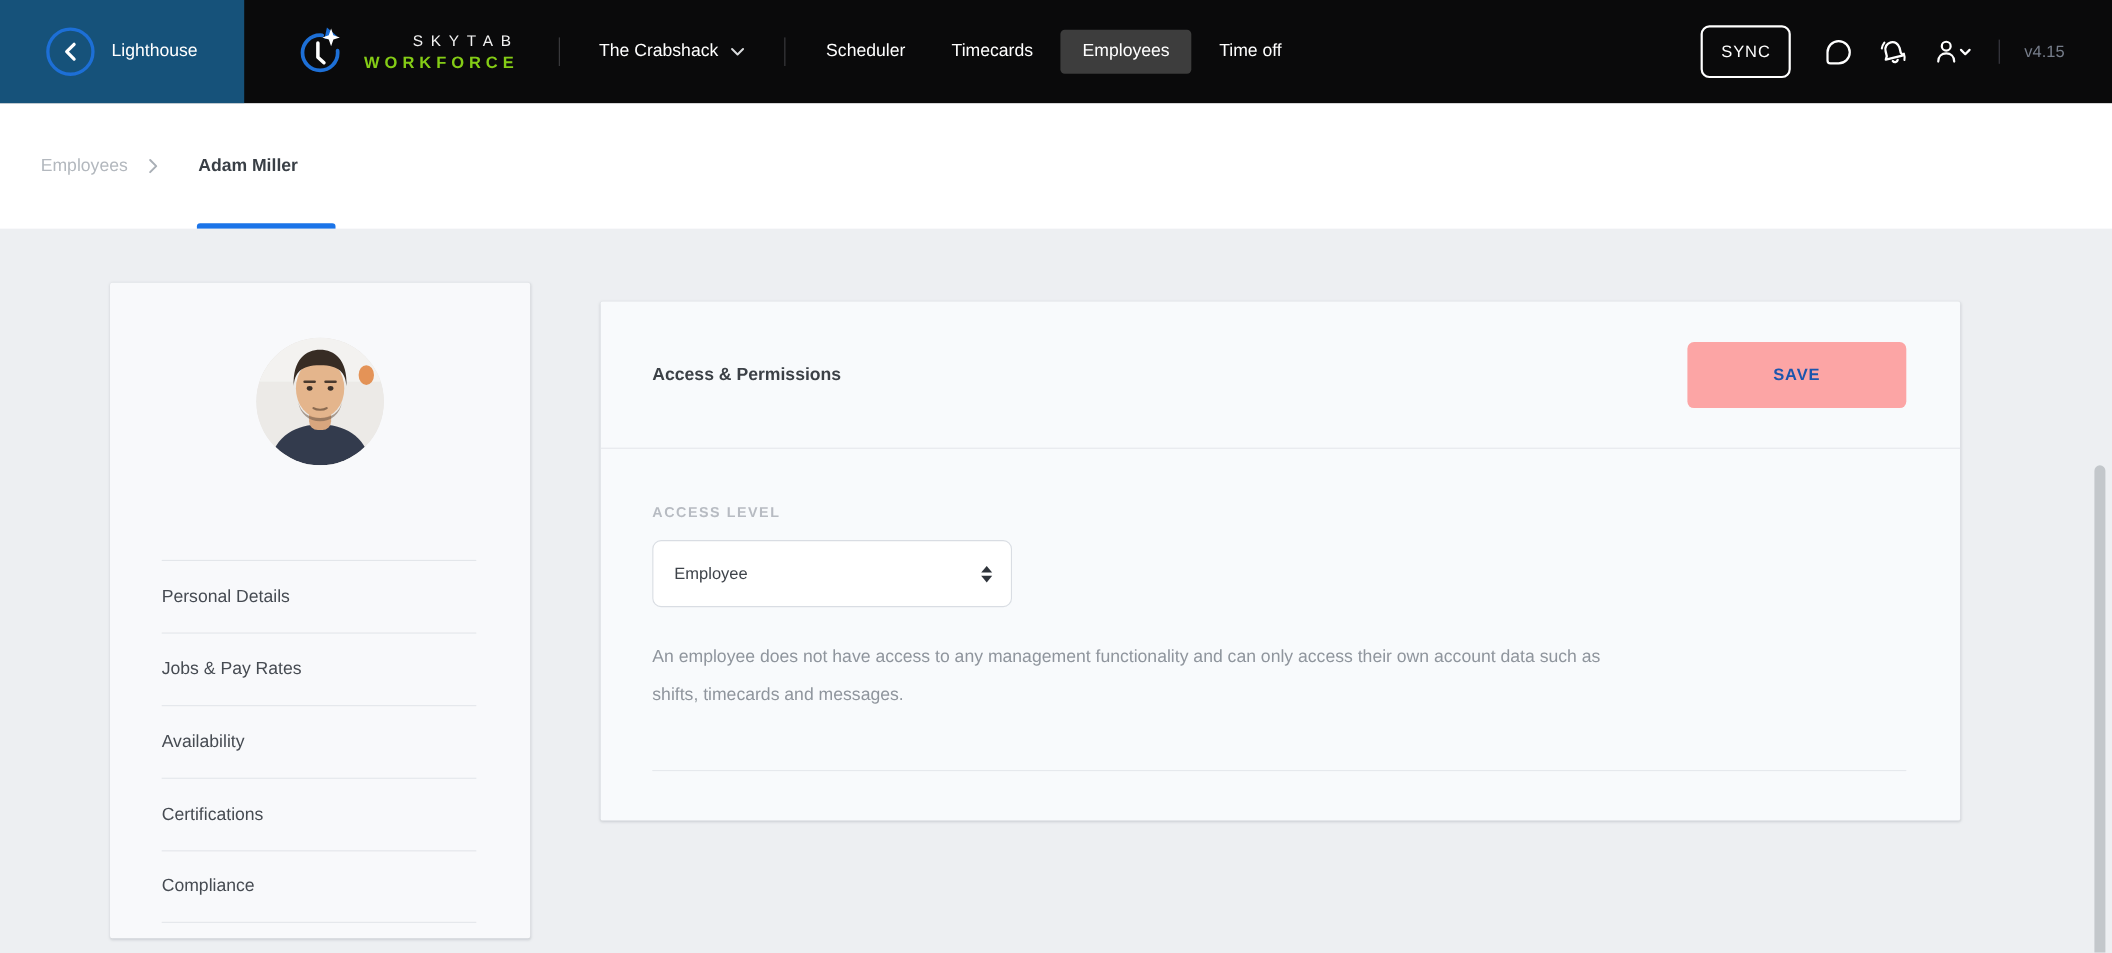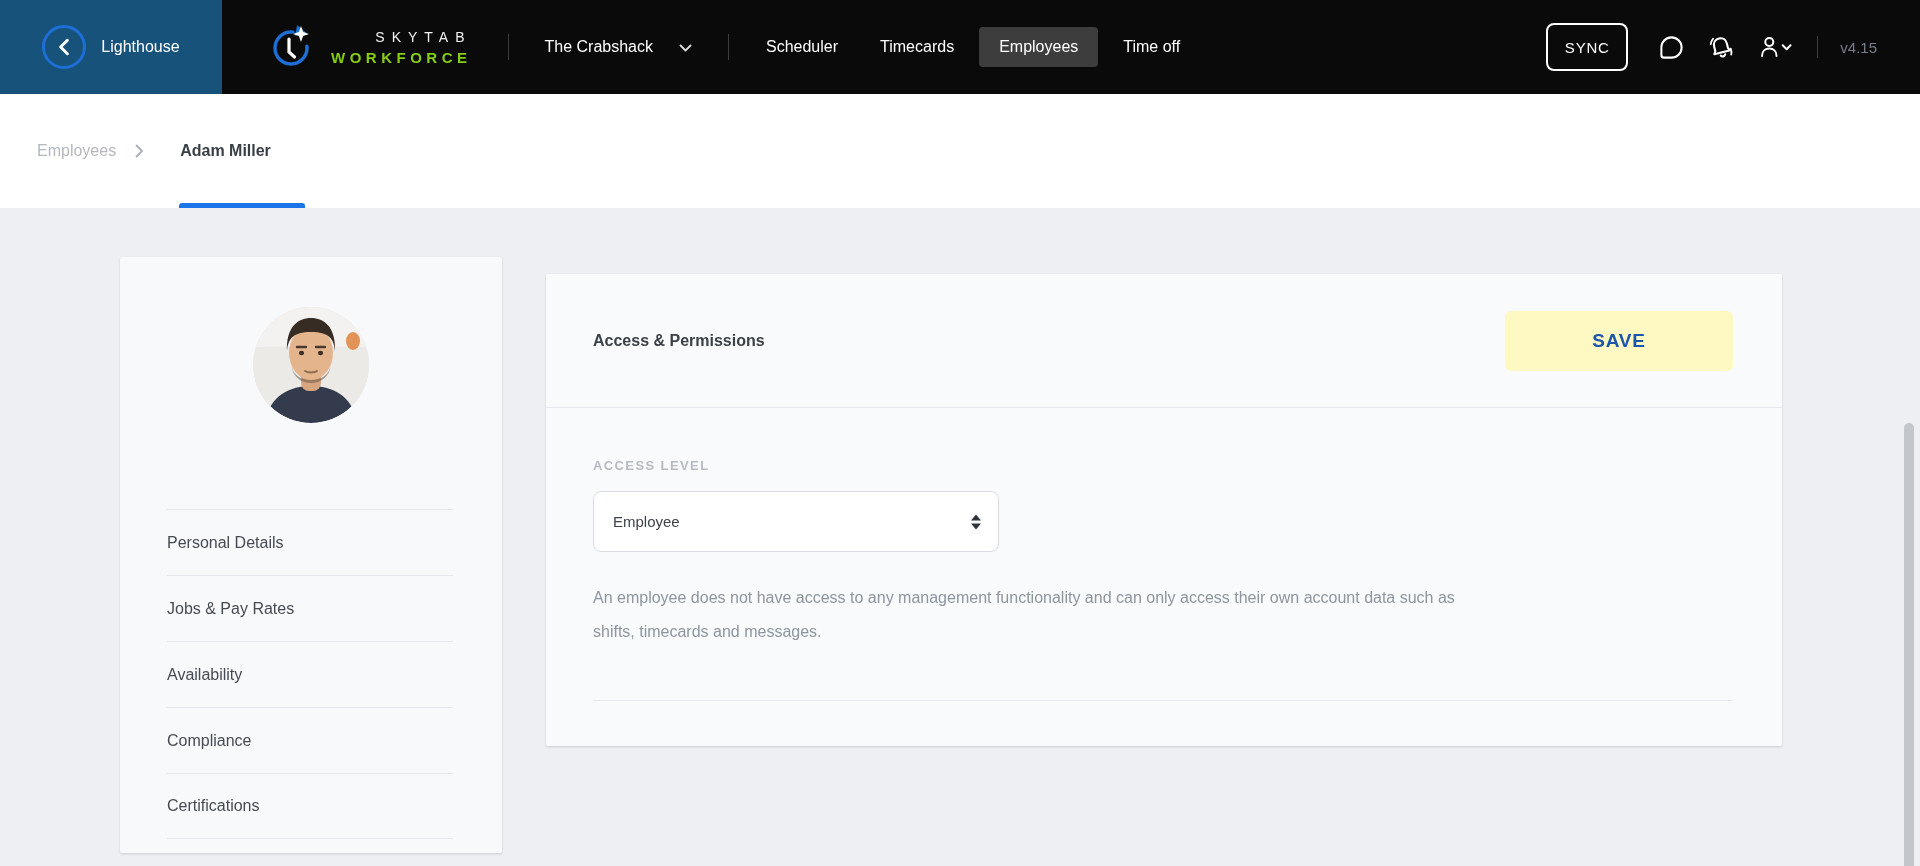--- a/index.html
+++ b/index.html
@@ -23,21 +23,21 @@
     width: 44px; height: 44px; border-radius: 50%; border: 3px solid #1d6fd6;
     display: flex; align-items: center; justify-content: center; flex: 0 0 auto;
   }
   .lighthouse-label { font-size: 16px; color: #fff; }
   .brand { display: flex; align-items: center; gap: 15px; margin-left: 44px; flex: 0 0 auto; }
   .brand-text { display: flex; flex-direction: column; gap: 4px; text-align: right; }
   .brand-line1 { font-size: 14px; letter-spacing: 7px; font-weight: 400; color: #f2f2f2; }
   .brand-line2 { font-size: 15px; letter-spacing: 4.5px; font-weight: 700; color: #84cc16; }
   .nav-sep { width: 1px; height: 26px; background: #3d3d41; margin-left: 36px; flex: 0 0 auto; }
   .location {
-    display: flex; align-items: flex-start; gap: 26px; margin-left: 36px;
+    display: flex; align-items: flex-start; gap: 11px; margin-left: 36px;
     font-size: 16px; cursor: pointer; flex: 0 0 auto;
   }
   .nav-tabs { display: flex; align-items: center; margin-left: 20px; gap: 8px; flex: 0 0 auto; }
   .nav-tab { padding: 11px 17px; font-size: 16px; border-radius: 4px; cursor: pointer; white-space: nowrap; }
   .nav-tab.active { background: #3d3d3d; padding: 11px 20px; }
   .nav-right { margin-left: auto; display: flex; align-items: center; gap: 22px; margin-right: 43px; flex: 0 0 auto; }
   .sync-btn {
     width: 82px; height: 48px; border: 2px solid #ffffff; border-radius: 8px;
     background: transparent; color: #ffffff; font-size: 15px; font-weight: 500;
     letter-spacing: 0.8px; display: flex; align-items: center; justify-content: center;
@@ -57,21 +57,21 @@
   .crumb-current { color: #393f46; font-size: 16px; font-weight: 600; margin-left: 36px; cursor: pointer; }
   .tab-underline {
     position: absolute; left: 179px; bottom: 0; width: 126px; height: 5px;
     background: #1b74e8; border-radius: 3px 3px 0 0;
   }
 
   
   .content { position: relative; height: 658px; background: #edeff2; }
 
   .profile-card {
-    position: absolute; left: 120px; top: 49px; width: 382px; height: 596px;
+    position: absolute; left: 100px; top: 49px; width: 382px; height: 596px;
     background: #f8f9fb; border-radius: 2px;
     box-shadow: 0 1px 3px rgba(30,40,55,0.10), 0 1px 2px rgba(30,40,55,0.06);
   }
   .avatar-wrap { display: flex; justify-content: center; padding-top: 50px; }
   .avatar {
     width: 116px; height: 116px; border-radius: 50%; overflow: hidden;
     background: #e9e7e4; flex: 0 0 auto;
   }
   .side-menu { margin: 86px 49px 0 47px; }
   .side-item {
@@ -84,28 +84,28 @@
     position: absolute; left: 546px; top: 66px; width: 1236px; height: 472px;
     background: #f8fafc; border-radius: 2px;
     box-shadow: 0 1px 3px rgba(30,40,55,0.10), 0 1px 2px rgba(30,40,55,0.06);
   }
   .main-header {
     height: 134px; display: flex; align-items: center; justify-content: space-between;
     padding: 0 49px 0 47px; border-bottom: 1px solid #e5e8ec;
   }
   .section-title { font-size: 16px; font-weight: 700; color: #3c4147; }
   .save-btn {
-    width: 228px; height: 60px; background: #fef9c3; border: none; border-radius: 6px;
-    color: #1b55ad; font-size: 19px; font-weight: 700; letter-spacing: 0.8px;
+    width: 199px; height: 60px; background: #fca5a5; border: none; border-radius: 6px;
+    color: #1b55ad; font-size: 15px; font-weight: 700; letter-spacing: 0.8px;
     cursor: pointer; font-family: inherit;
   }
   .main-body { padding: 50px 49px 0 47px; }
   .field-label { font-size: 13px; font-weight: 700; letter-spacing: 1.4px; color: #b7bbc2; }
   .select-box {
-    margin-top: 18px; width: 406px; height: 61px; background: #ffffff;
+    margin-top: 18px; width: 327px; height: 61px; background: #ffffff;
     border: 1px solid #d9dde3; border-radius: 8px; display: flex; align-items: center;
     padding-left: 19px; position: relative; cursor: pointer;
   }
   .select-value { font-size: 15px; color: #3e434a; }
   .select-arrows {
     position: absolute; right: 17px; top: 50%; transform: translateY(-50%);
     display: flex; flex-direction: column; gap: 3px; align-items: center;
   }
   .arr-up { width: 0; height: 0; border-left: 5px solid transparent; border-right: 5px solid transparent; border-bottom: 6px solid #2f343b; }
   .arr-down { width: 0; height: 0; border-left: 5px solid transparent; border-right: 5px solid transparent; border-top: 6px solid #2f343b; }
@@ -237,22 +237,22 @@
             <ellipse cx="67.5" cy="46" rx="2.6" ry="2.2" fill="#3a2f28"></ellipse>
             <path d="M52,64 C55,66 61,66 64,64" stroke="#8a6a50" stroke-width="2" fill="none" stroke-linecap="round"></path>
           </g>
         </svg>
       </div>
     </div>
     <div class="side-menu">
       <div class="side-item">Personal Details</div>
       <div class="side-item">Jobs &amp; Pay Rates</div>
       <div class="side-item">Availability</div>
+      <div class="side-item">Certifications</div>
       <div class="side-item">Compliance</div>
-      <div class="side-item">Certifications</div>
     </div>
   </div>
 
   <div class="main-card">
     <div class="main-header">
       <span class="section-title">Access &amp; Permissions</span>
       <button class="save-btn">SAVE</button>
     </div>
     <div class="main-body">
       <div class="field-label">ACCESS LEVEL</div>

